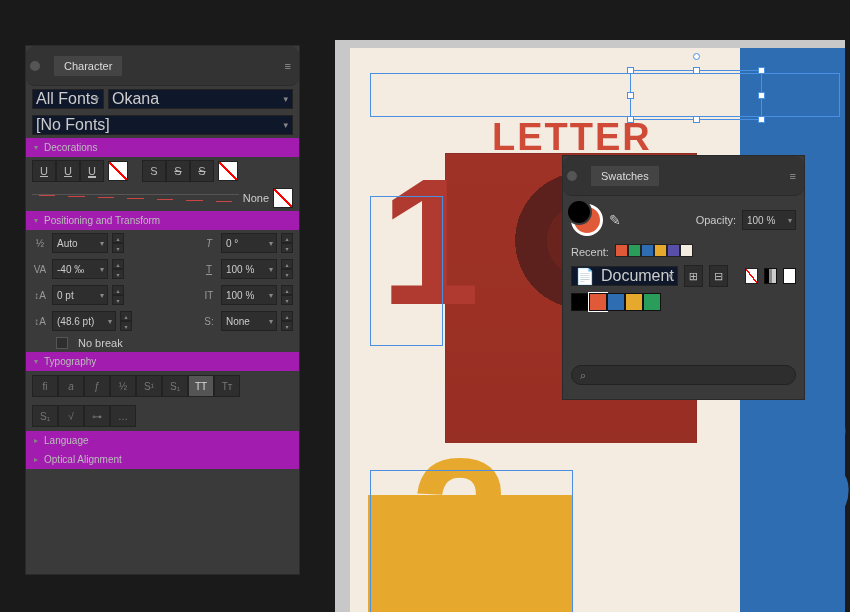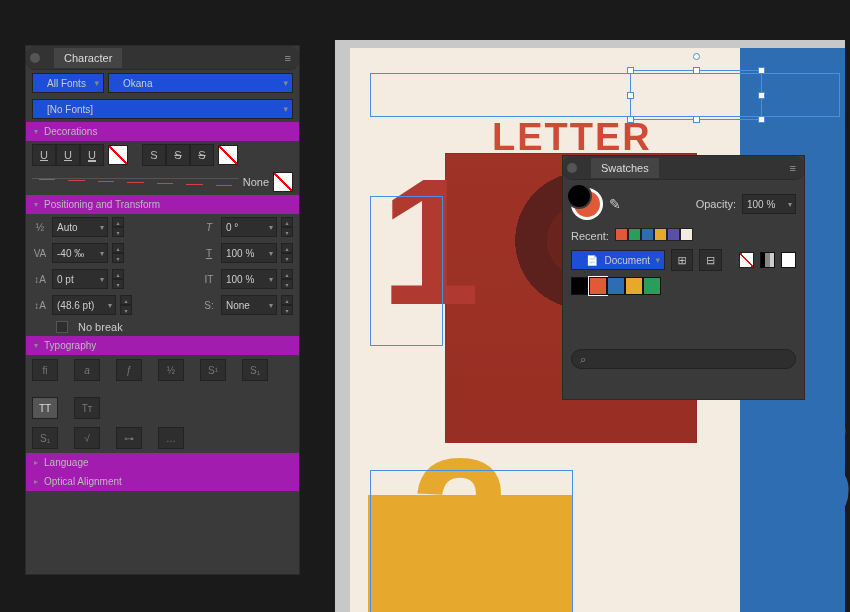--- a/index.html
+++ b/index.html
@@ -1,41 +1,41 @@
 <!DOCTYPE html>
 <html><head>
 <meta charset="utf-8">
 <style>
 *{box-sizing:border-box;margin:0;padding:0;font-family:-apple-system,BlinkMacSystemFont,"Segoe UI",sans-serif;}
 body{background:#1a1a1a;width:850px;height:612px;overflow:hidden;color:#ccc;font-size:11px;position:relative;}
 .panel{background:#3a3a3a;border:1px solid #2a2a2a;position:absolute;}
-.panel-header{background:#333;height:24px;display:flex;align-items:center;padding:0 4px;border-bottom:1px solid #2a2a2a;border-radius:9px;}
+.panel-header{background:#333;height:40px;display:flex;align-items:center;padding:0 4px;border-bottom:1px solid #2a2a2a;border-radius:9px;}
 .close-dot{width:10px;height:10px;border-radius:50%;background:#555;margin-right:6px;}
 .tab{padding:4px 10px;background:#444;font-size:11px;color:#ddd;}
 .menu-btn{margin-left:auto;color:#999;cursor:pointer;padding:0 4px;}
 .char-panel{left:25px;top:45px;width:275px;height:530px;}
 .row{display:flex;align-items:center;padding:3px 6px;gap:4px;}
-.dropdown{background:#1d4ed8;border:1px solid #222;height:20px;display:flex;align-items:center;padding:0 14px;font-size:10px;color:#ccc;position:relative;flex:1;}
+.dropdown{background:#0f172a;border:1px solid #222;height:20px;display:flex;align-items:center;padding:0 3px;font-size:16px;color:#ccc;position:relative;flex:1;}
 .dropdown::after{content:"▾";position:absolute;right:4px;color:#888;font-size:9px;}
 .dd-sm{flex:0 0 72px;}
 .swatch{width:20px;height:20px;border:1px solid #222;}
 .swatch-red{background:#e05a3a;}
 .swatch-none{background:#fff;background-image:linear-gradient(to top right,transparent 46%,red 46%,red 54%,transparent 54%);}
 .section-h{background:#a21caf;padding:4px 8px;font-size:10px;color:#bbb;display:flex;align-items:center;cursor:pointer;}
 .section-h::before{content:"▾";margin-right:6px;color:#888;font-size:8px;}
 .section-h.collapsed::before{content:"▸";}
 .btn-grp{display:flex;gap:0;}
 .btn{background:#2e2e2e;border:1px solid #222;width:24px;height:22px;display:flex;align-items:center;justify-content:center;font-size:11px;color:#bbb;cursor:pointer;}
 .input-mini{background:#2e2e2e;border:1px solid #222;height:20px;width:56px;display:flex;align-items:center;padding:0 4px;font-size:10px;color:#ccc;position:relative;}
 .input-mini::after{content:"▾";position:absolute;right:3px;color:#888;font-size:8px;}
 .spinner{width:12px;height:20px;display:flex;flex-direction:column;}
 .spinner div{flex:1;background:#2e2e2e;border:1px solid #222;font-size:6px;color:#888;display:flex;align-items:center;justify-content:center;}
 .lbl-icon{color:#999;font-size:10px;width:16px;text-align:center;}
 .checkbox{width:12px;height:12px;background:#2e2e2e;border:1px solid #555;}
-.typo-row{display:flex;flex-wrap:wrap;gap:16px;padding:4px 6px;}
+.typo-row{display:flex;flex-wrap:wrap;gap:0;padding:4px 6px;}
 .typo-btn{width:26px;height:22px;background:#2e2e2e;border:1px solid #222;display:flex;align-items:center;justify-content:center;font-size:10px;color:#777;cursor:pointer;}
 .typo-btn.on{background:#555;color:#ddd;}
 
 
 .canvas{position:absolute;left:335px;top:40px;width:510px;height:572px;background:#c8c8c8;}
 .artboard{position:absolute;left:15px;top:8px;width:495px;height:564px;background:#f4ece1;}
 .block{position:absolute;}
 .red-block{left:95px;top:105px;width:252px;height:290px;background:#b13a30;opacity:0.92;}
 .blue-block{right:0;top:0;width:105px;height:570px;background:#2f6db2;}
 .yellow-block{left:18px;top:447px;width:205px;height:125px;background:#e6a92e;}

